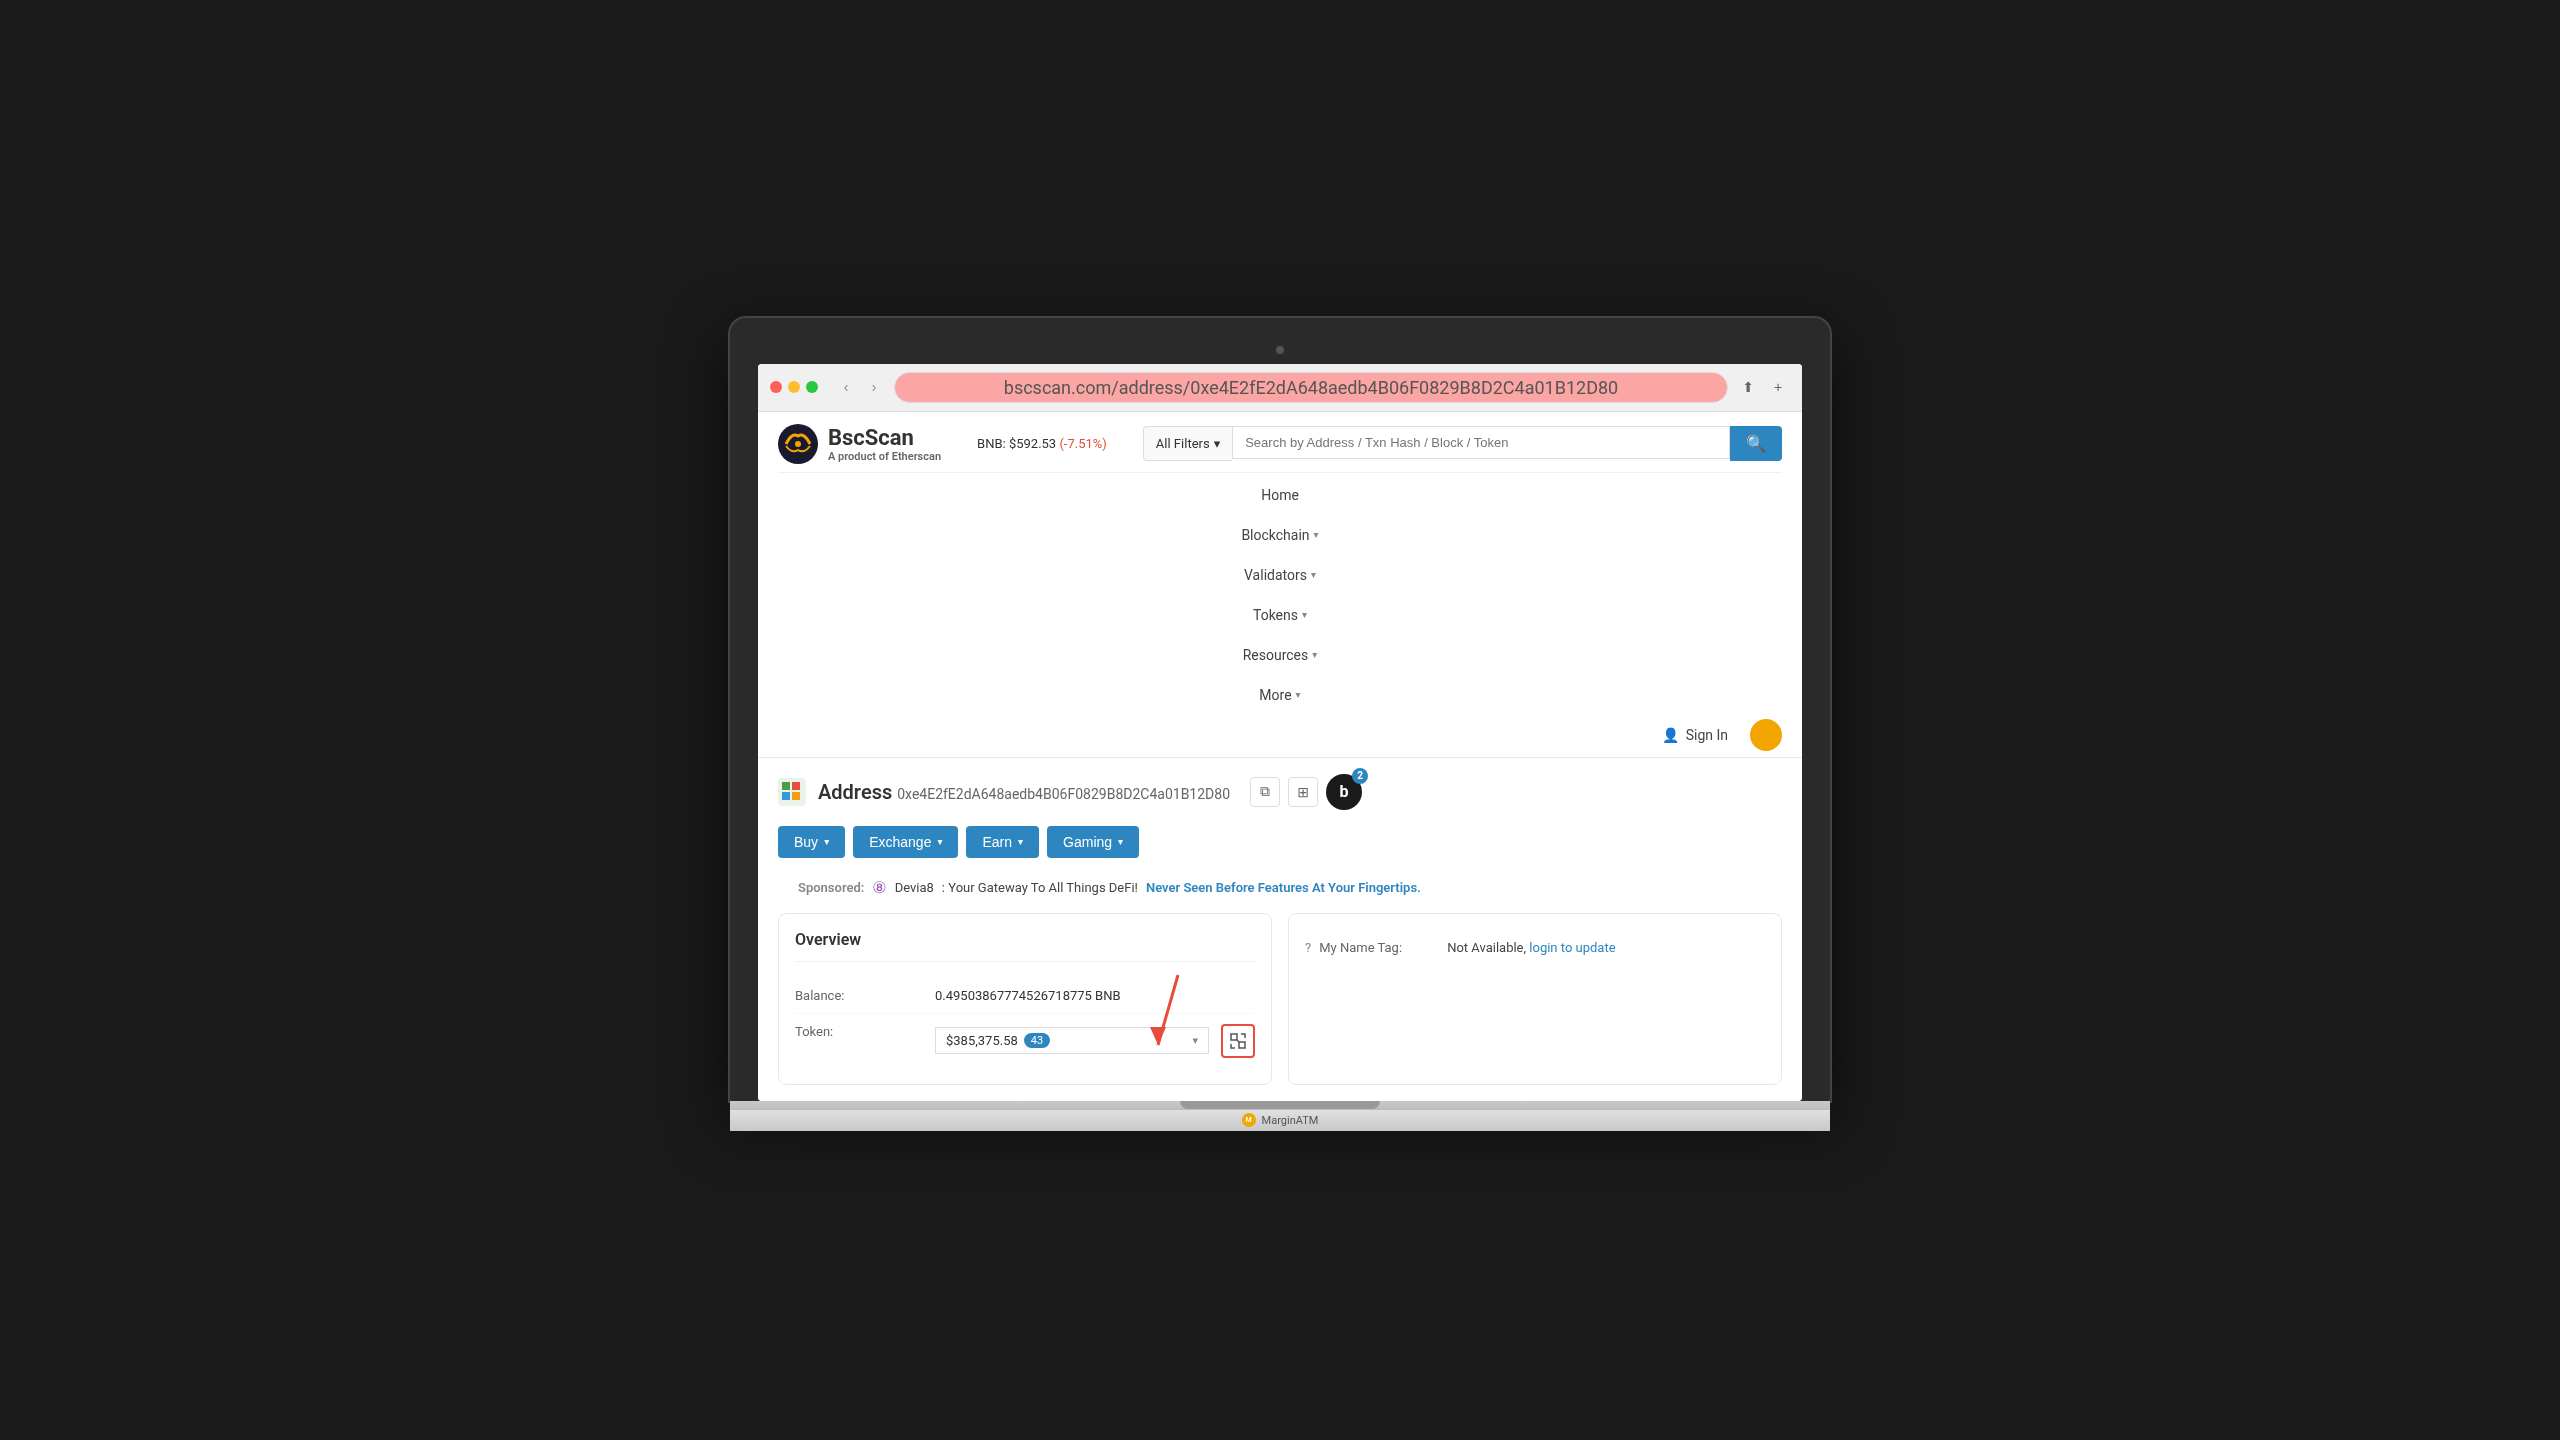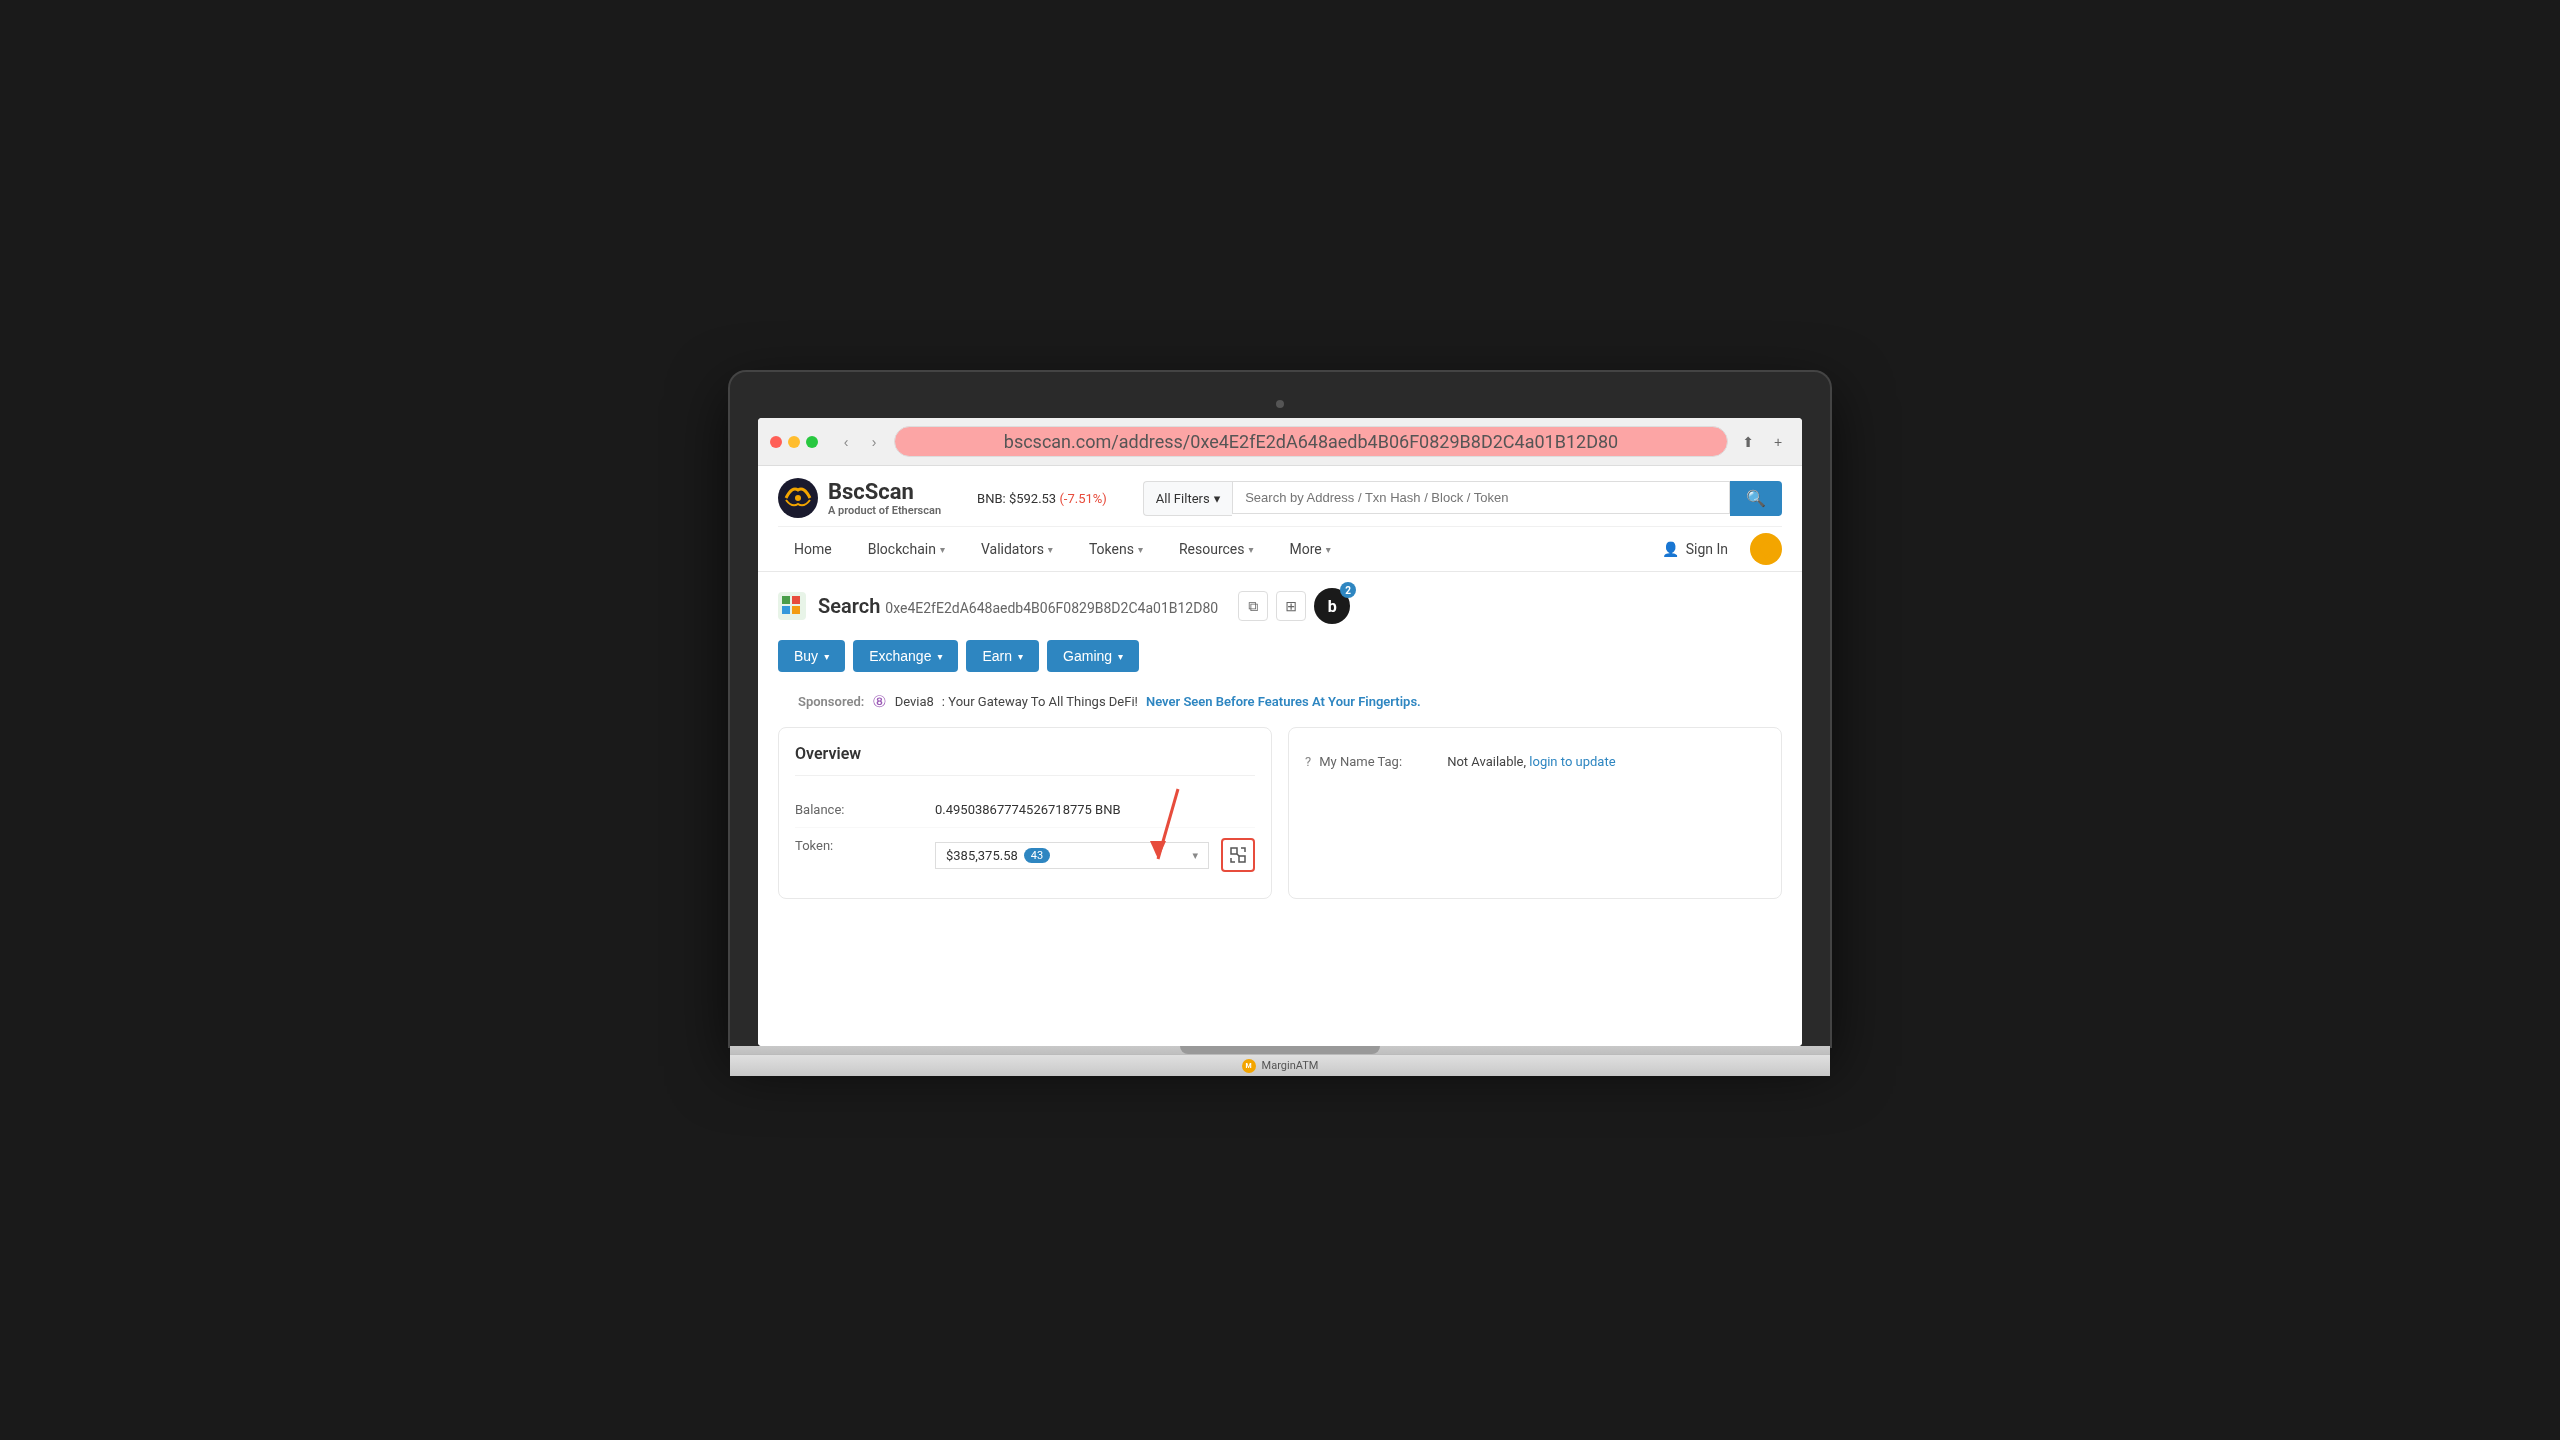--- a/index.html
+++ b/index.html
@@ -238,20 +238,21 @@
       font-size: 16px;
     }
 
     
     .main-nav {
       display: flex;
       align-items: center;
       padding: 4px 0;
       gap: 4px;
       border-top: 1px solid #f0f0f0;
+      flex-direction: column;
     }
 
     .nav-item {
       padding: 10px 16px;
       font-size: 14px;
       color: #444;
       cursor: pointer;
       display: flex;
       align-items: center;
       gap: 4px;
@@ -690,21 +691,21 @@
 
           <div class="address-header">
             <svg width="28" height="28" viewBox="0 0 28 28">
               <rect width="28" height="28" rx="4" fill="#e8f4e8"></rect>
               <rect x="4" y="4" width="8" height="8" fill="#4a9d4a"></rect>
               <rect x="14" y="4" width="8" height="8" fill="#e74c3c"></rect>
               <rect x="4" y="14" width="8" height="8" fill="#3498db"></rect>
               <rect x="14" y="14" width="8" height="8" fill="#f39c12"></rect>
             </svg>
             <span class="address-title">
-              <span>Search</span>
+              <span>Address</span>
               <span class="address-hash">0xe4E2fE2dA648aedb4B06F0829B8D2C4a01B12D80</span>
             </span>
             <div class="address-actions">
               <div class="address-action-btn">⧉</div>
               <div class="address-action-btn">⊞</div>
               <div class="b-icon badge-btn">
                 b
                 <div class="badge-num">2</div>
               </div>
             </div>

